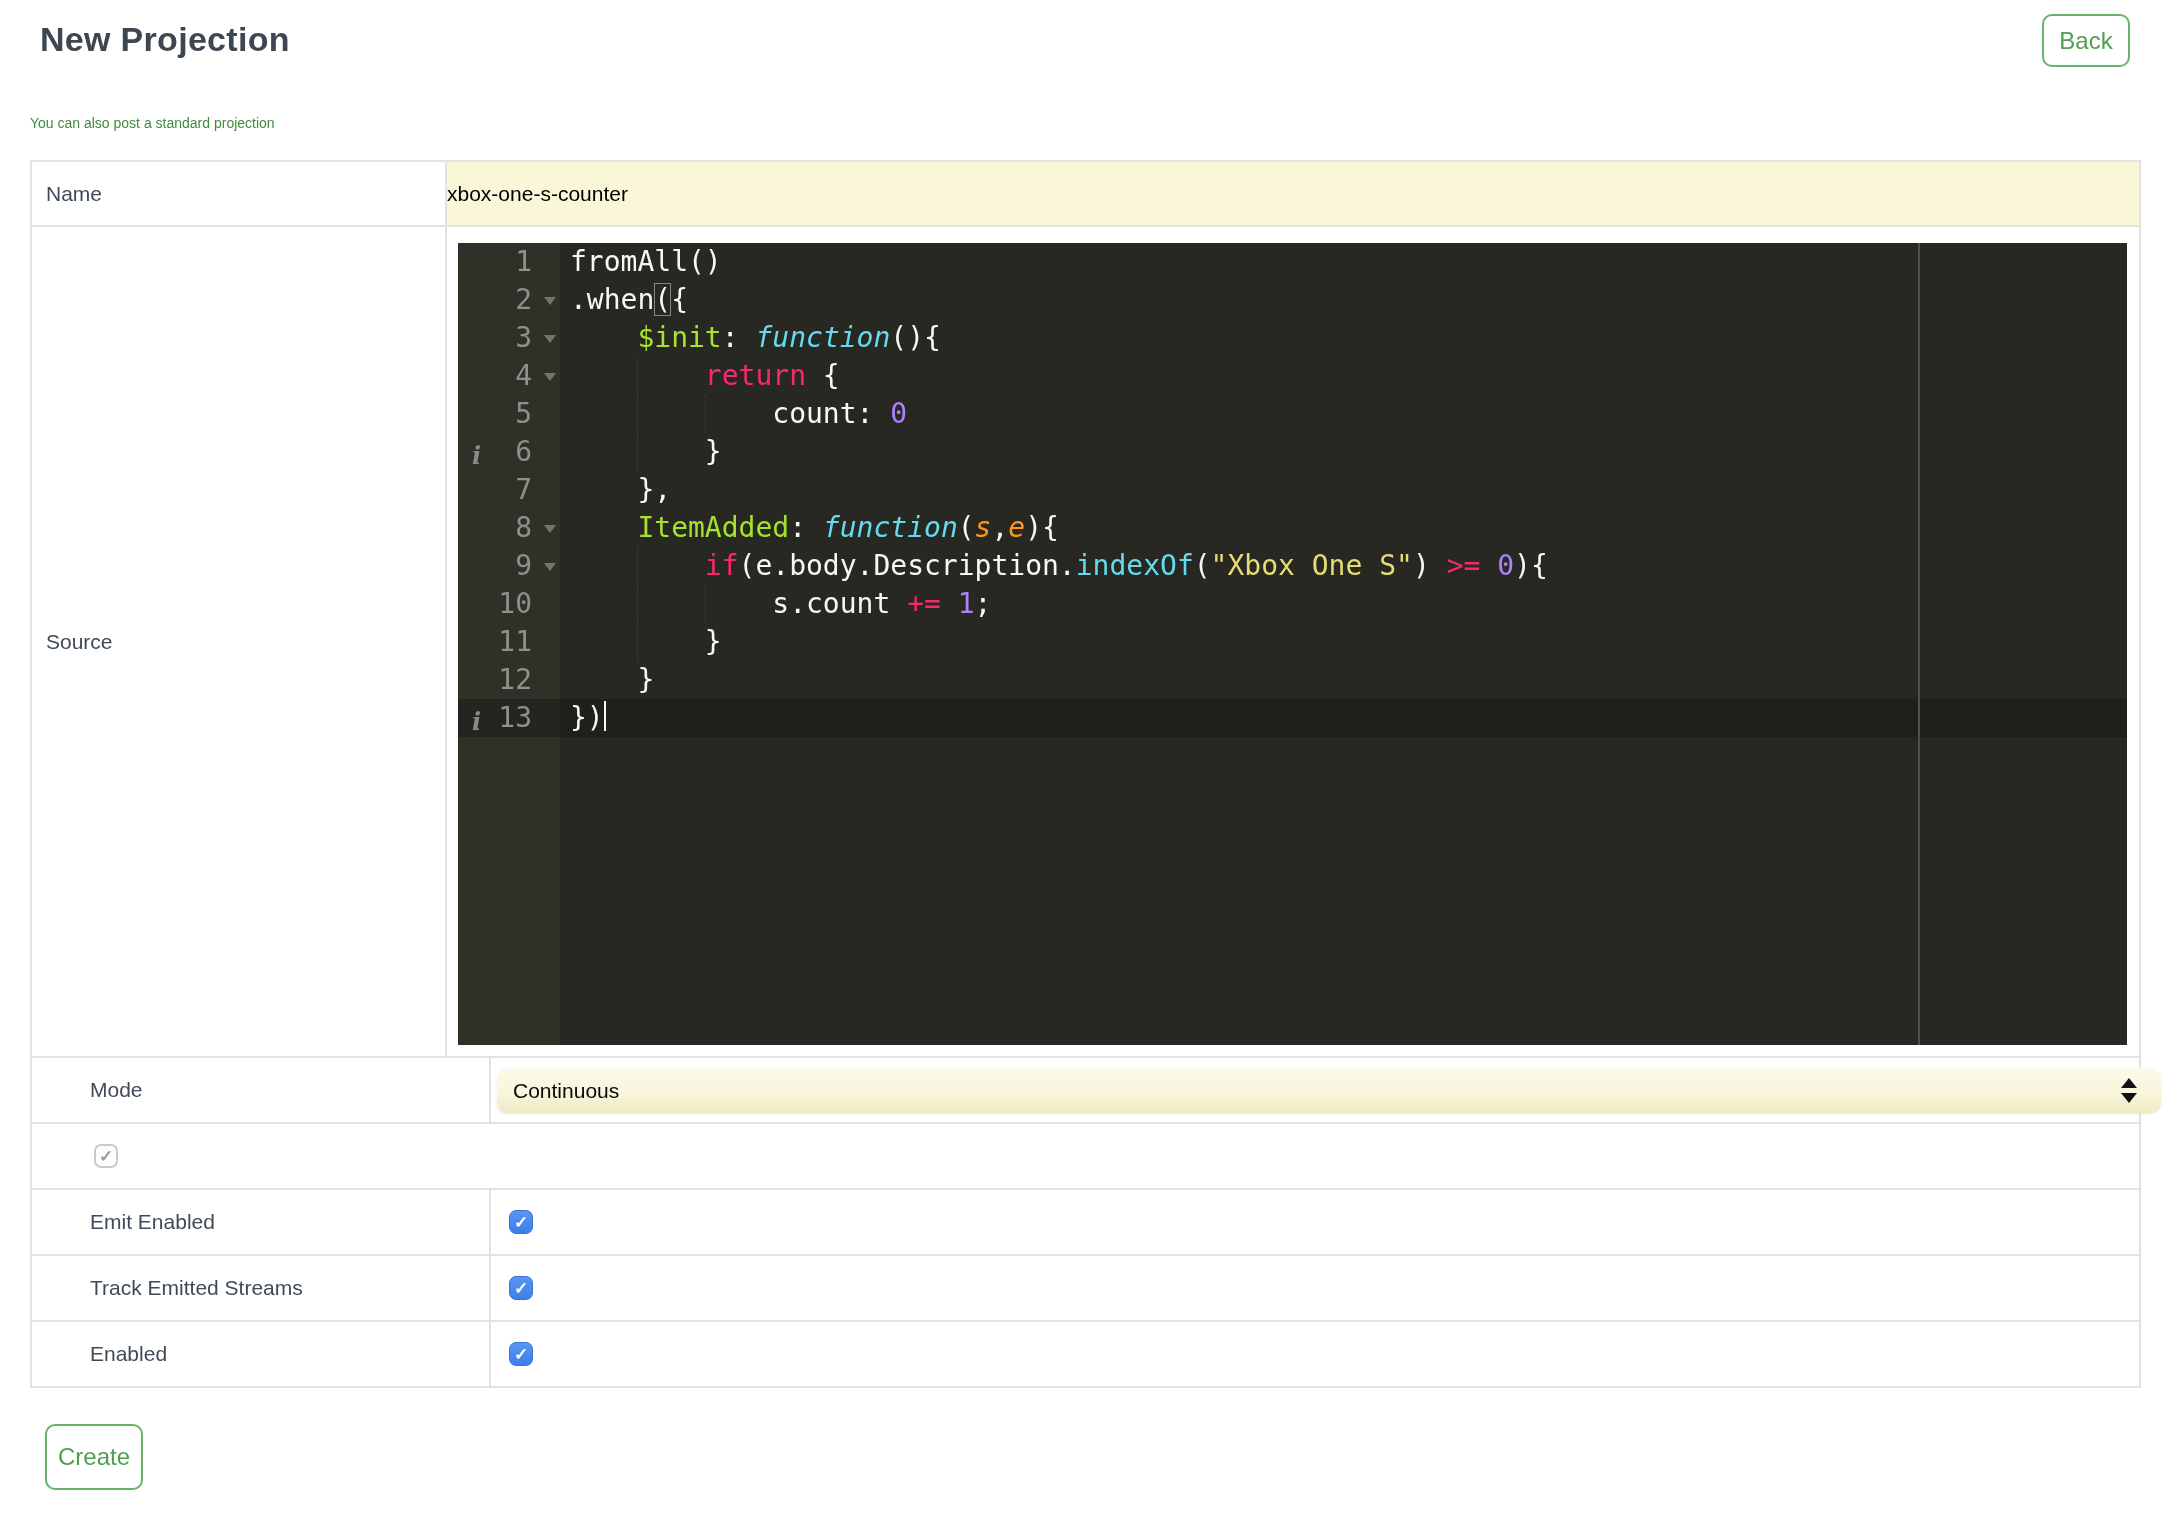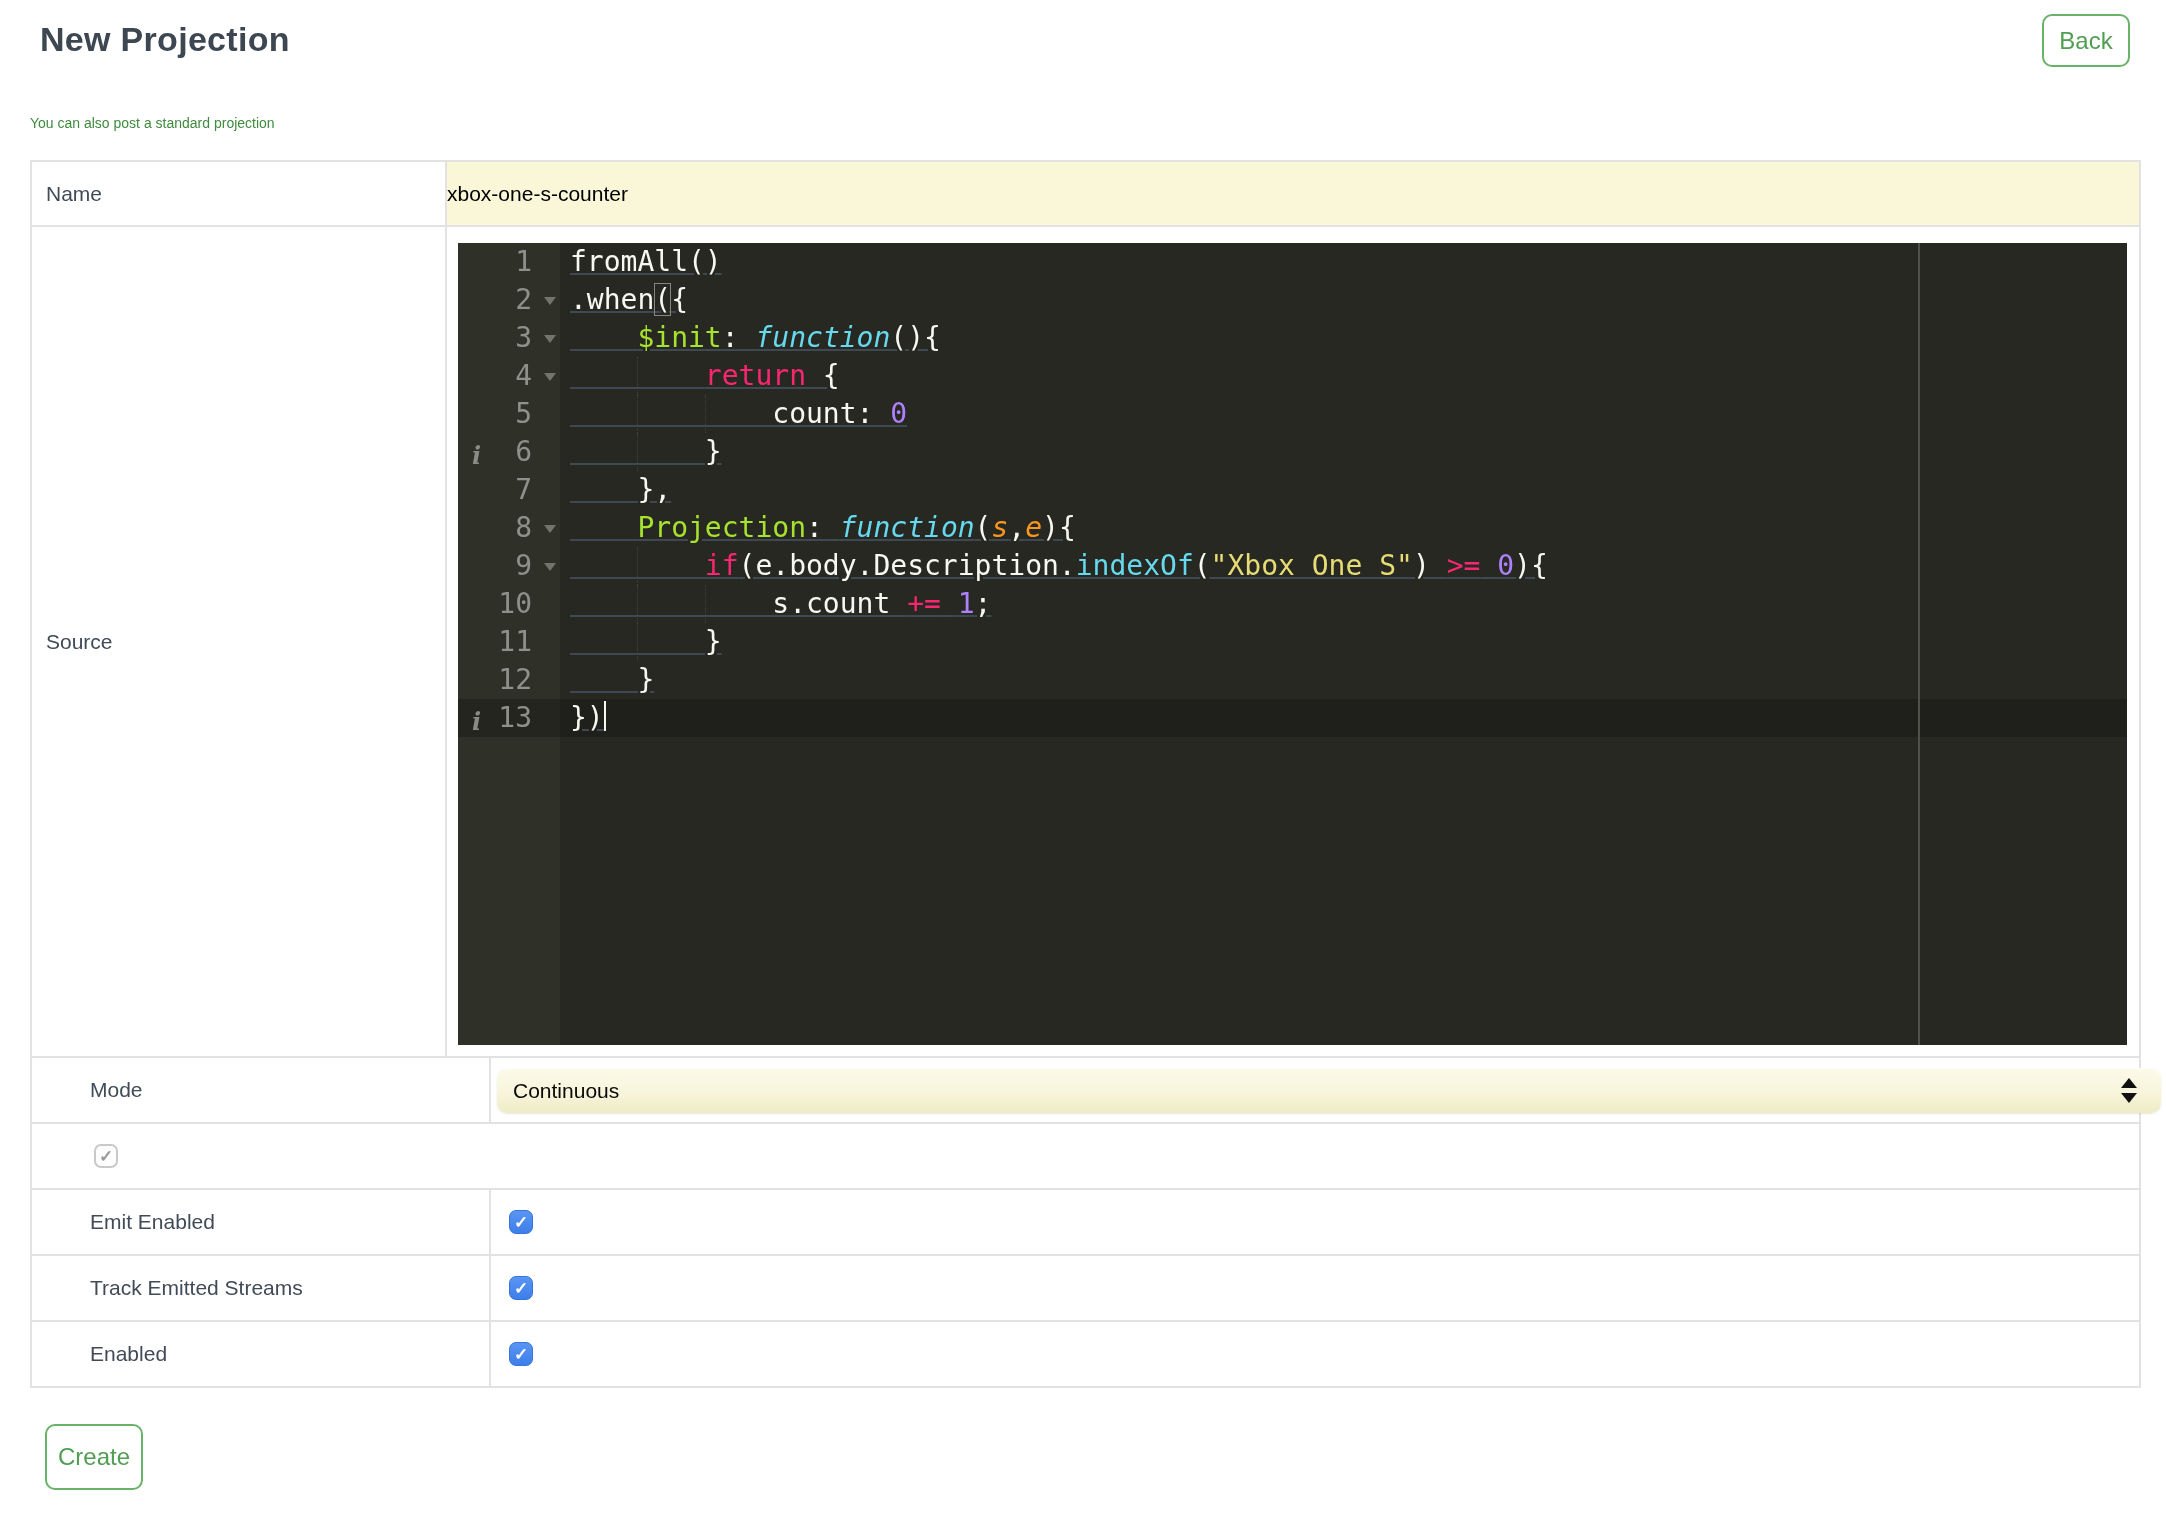--- a/index.html
+++ b/index.html
@@ -48,21 +48,21 @@
   .fold-arrow {
     position:absolute; right:4px; top:16px; width:0; height:0;
     border-left:6px solid transparent; border-right:6px solid transparent; border-top:8px solid #73746c;
     cursor:pointer;
   }
   .info-icon {
     position:absolute; left:14px; top:4px;
     font-family:"DejaVu Serif", serif; font-style:italic; font-weight:bold;
     font-size:24px; color:#8b8b85;
   }
-  .code-col { position:absolute; left:112px; top:0; right:16px; z-index:4;text-decoration:underline; }
+  .code-col { position:absolute; left:112px; top:0; right:16px; z-index:4; }
   .code-line { position:relative; height:38px; white-space:pre; color:#f8f8f2; }
   .indent-guide { position:absolute; top:0; height:38px; width:1px; border-left:1px dotted #41423a; }
   .tok-pl { color:#f8f8f2; }
   .tok-kw { color:#f92672; }
   .tok-gr { color:#a6e22e; }
   .tok-fn { color:#66d9ef; font-style:italic; }
   .tok-cy { color:#66d9ef; }
   .tok-pa { color:#fd971f; font-style:italic; }
   .tok-nu { color:#ae81ff; }
   .tok-st { color:#e6db74; }
@@ -165,21 +165,21 @@
             </div>
           </div>
         <div class="code-col">
             <div class="code-line"><span class="tok-pl">fromAll()</span></div>
             <div class="code-line"><span class="tok-pl">.when</span><span class="tok-bm">(</span><span class="tok-pl">{</span></div>
             <div class="code-line"><span class="tok-pl">    </span><span class="tok-gr">$init</span><span class="tok-pl">: </span><span class="tok-fn">function</span><span class="tok-pl">(){</span></div>
             <div class="code-line"><span class="indent-guide" style="left: 4ch;"></span><span class="tok-pl">        </span><span class="tok-kw">return</span><span class="tok-pl"> {</span></div>
             <div class="code-line"><span class="indent-guide" style="left: 4ch;"></span><span class="indent-guide" style="left: 8ch;"></span><span class="tok-pl">            count: </span><span class="tok-nu">0</span></div>
             <div class="code-line"><span class="indent-guide" style="left: 4ch;"></span><span class="tok-pl">        }</span></div>
             <div class="code-line"><span class="tok-pl">    },</span></div>
-            <div class="code-line"><span class="tok-pl">    </span><span class="tok-gr">Projection</span><span class="tok-pl">: </span><span class="tok-fn">function</span><span class="tok-pl">(</span><span class="tok-pa">s</span><span class="tok-pl">,</span><span class="tok-pa">e</span><span class="tok-pl">){</span></div>
+            <div class="code-line"><span class="tok-pl">    </span><span class="tok-gr">ItemAdded</span><span class="tok-pl">: </span><span class="tok-fn">function</span><span class="tok-pl">(</span><span class="tok-pa">s</span><span class="tok-pl">,</span><span class="tok-pa">e</span><span class="tok-pl">){</span></div>
             <div class="code-line"><span class="indent-guide" style="left: 4ch;"></span><span class="tok-pl">        </span><span class="tok-kw">if</span><span class="tok-pl">(e.body.Description.</span><span class="tok-cy">indexOf</span><span class="tok-pl">(</span><span class="tok-st">"Xbox One S"</span><span class="tok-pl">) </span><span class="tok-kw">&gt;=</span><span class="tok-pl"> </span><span class="tok-nu">0</span><span class="tok-pl">){</span></div>
             <div class="code-line"><span class="indent-guide" style="left: 4ch;"></span><span class="indent-guide" style="left: 8ch;"></span><span class="tok-pl">            s.count </span><span class="tok-kw">+=</span><span class="tok-pl"> </span><span class="tok-nu">1</span><span class="tok-pl">;</span></div>
             <div class="code-line"><span class="indent-guide" style="left: 4ch;"></span><span class="tok-pl">        }</span></div>
             <div class="code-line"><span class="tok-pl">    }</span></div>
             <div class="code-line"><span class="tok-pl">})</span><span class="cursor"></span></div>
           </div>
       <div class="active-band" style="top: 456px;"></div>
           <div class="print-margin" style="left: 1460px;"></div>
         </div>
     </div>

